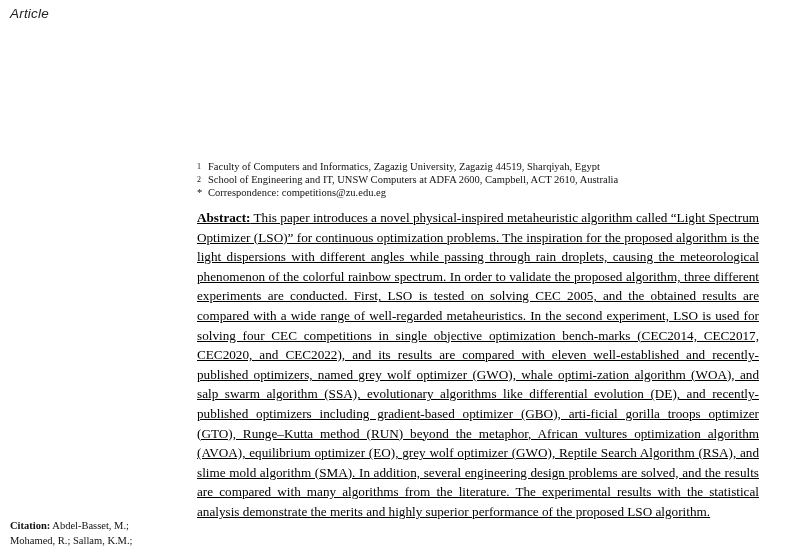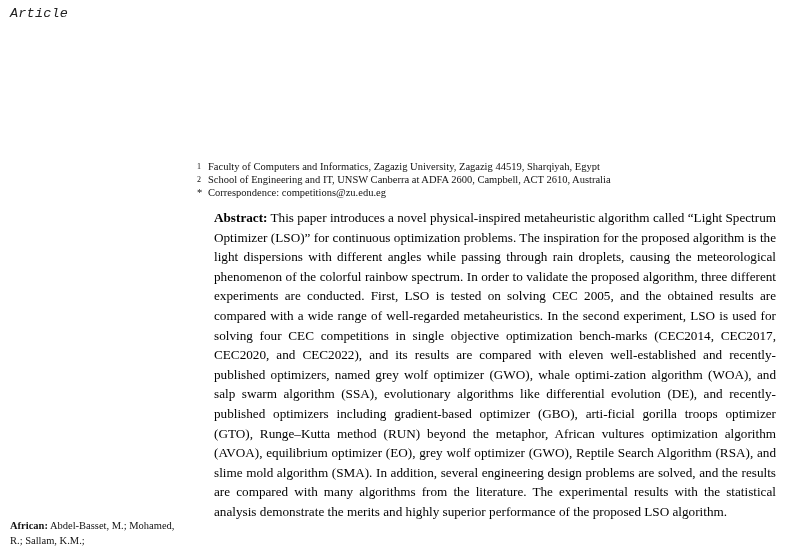--- a/index.html
+++ b/index.html
@@ -18,21 +18,21 @@
     position: relative;
     width: 811px;
     height: 557px;
   }
 
   
   .article-type {
     position: absolute;
     left: 10px;
     top: 6px;
-    font-family: Liberation Mono, monospace;
+    font-family: Liberation Sans, sans-serif;
     font-style: italic;
     font-size: 13.5px;
     color: #222222;
     letter-spacing: 0.2px;
   }
 
   .title {
     position: absolute;
     left: 10px;
     top: 28px;
@@ -86,28 +86,29 @@
   .aff-mark.star {
     font-size: 10.5px;
   }
   .aff-text {
     flex: 1 1 auto;
   }
 
   
   .abstract {
     position: absolute;
-    left: 214px;
+    left: 197px;
     top: 208px;
     width: 562px;
     font-family: "Liberation Serif", serif;
     font-size: 13.2px;
     line-height: 19.6px;
     text-align: justify;
     color: #000000;
+    text-decoration: underline;
   }
   .abstract .lead {
     font-weight: bold;
   }
 
   
   .citation {
     position: absolute;
     left: 10px;
     top: 518px;
@@ -130,29 +131,29 @@
 
 
 
   <div class="affiliations">
     <div class="aff-row">
       <span class="aff-mark">1</span>
       <span class="aff-text">Faculty of Computers and Informatics, Zagazig University, Zagazig 44519, Sharqiyah, Egypt</span>
     </div>
     <div class="aff-row">
       <span class="aff-mark">2</span>
-      <span class="aff-text">School of Engineering and IT, UNSW Canberra at ADFA 2600, Campbell, ACT 2610, Australia</span>
+      <span class="aff-text">School of Engineering and IT, UNSW Computers at ADFA 2600, Campbell, ACT 2610, Australia</span>
     </div>
     <div class="aff-row">
       <span class="aff-mark star">*</span>
       <span class="aff-text">Correspondence: competitions@zu.edu.eg</span>
     </div>
   </div>
 
   <div class="abstract">
     <span class="lead">Abstract:</span><span> This paper introduces a novel physical-inspired metaheuristic algorithm called “Light Spectrum Optimizer (LSO)” for continuous optimization problems. The inspiration for the proposed algorithm is the light dispersions with different angles while passing through rain droplets, causing the meteorological phenomenon of the colorful rainbow spectrum. In order to validate the proposed algorithm, three different experiments are conducted. First, LSO is tested on solving CEC 2005, and the obtained results are compared with a wide range of well-regarded metaheuristics. In the second experiment, LSO is used for solving four CEC competitions in single objective optimization bench-marks (CEC2014, CEC2017, CEC2020, and CEC2022), and its results are compared with eleven well-established and recently-published optimizers, named grey wolf optimizer (GWO), whale optimi-zation algorithm (WOA), and salp swarm algorithm (SSA), evolutionary algorithms like differential evolution (DE), and recently-published optimizers including gradient-based optimizer (GBO), arti-ficial gorilla troops optimizer (GTO), Runge–Kutta method (RUN) beyond the metaphor, African vultures optimization algorithm (AVOA), equilibrium optimizer (EO), grey wolf optimizer (GWO), Reptile Search Algorithm (RSA), and slime mold algorithm (SMA). In addition, several engineering design problems are solved, and the results are compared with many algorithms from the literature. The experimental results with the statistical analysis demonstrate the merits and highly superior performance of the proposed LSO algorithm.</span>
   </div>
 
   <div class="citation">
-    <span class="cit-label">African:</span><span> Abdel-Basset, M.; Mohamed, R.; Sallam, K.M.;</span>
+    <span class="cit-label">Citation:</span><span> Abdel-Basset, M.; Mohamed, R.; Sallam, K.M.;</span>
   </div>
 
 </div>
 
 </body></html>

